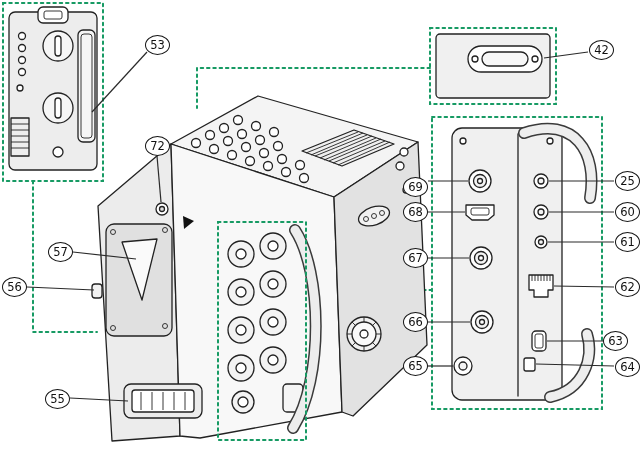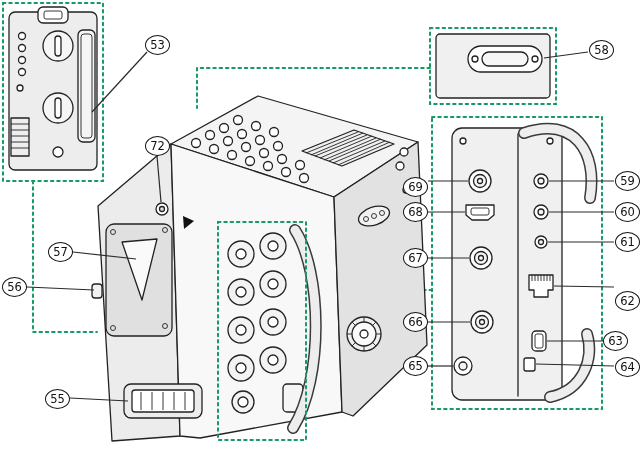--- a/index.html
+++ b/index.html
@@ -286,25 +286,25 @@
     <line class="ld" x1="428" y1="212" x2="465" y2="212"></line>
     <line class="ld" x1="428" y1="181" x2="468" y2="181"></line>
   </g>
 </svg>
 
 <div class="callout" style="left:145px;top:35px">53</div>
 <div class="callout" style="left:145px;top:136px">72</div>
 <div class="callout" style="left:45px;top:389px">55</div>
 <div class="callout" style="left:2px;top:277px">56</div>
 <div class="callout" style="left:48px;top:242px">57</div>
-<div class="callout" style="left:589px;top:40px">58</div>
-<div class="callout" style="left:615px;top:171px">59</div>
+<div class="callout" style="left:589px;top:40px">42</div>
+<div class="callout" style="left:615px;top:171px">25</div>
 <div class="callout" style="left:615px;top:202px">60</div>
 <div class="callout" style="left:615px;top:232px">61</div>
-<div class="callout" style="left:615px;top:291px">62</div>
+<div class="callout" style="left:615px;top:277px">62</div>
 <div class="callout" style="left:603px;top:331px">63</div>
 <div class="callout" style="left:615px;top:357px">64</div>
 <div class="callout" style="left:403px;top:356px">65</div>
 <div class="callout" style="left:403px;top:312px">66</div>
 <div class="callout" style="left:403px;top:248px">67</div>
 <div class="callout" style="left:403px;top:202px">68</div>
 <div class="callout" style="left:403px;top:177px">69</div>
 
 </div>
 

